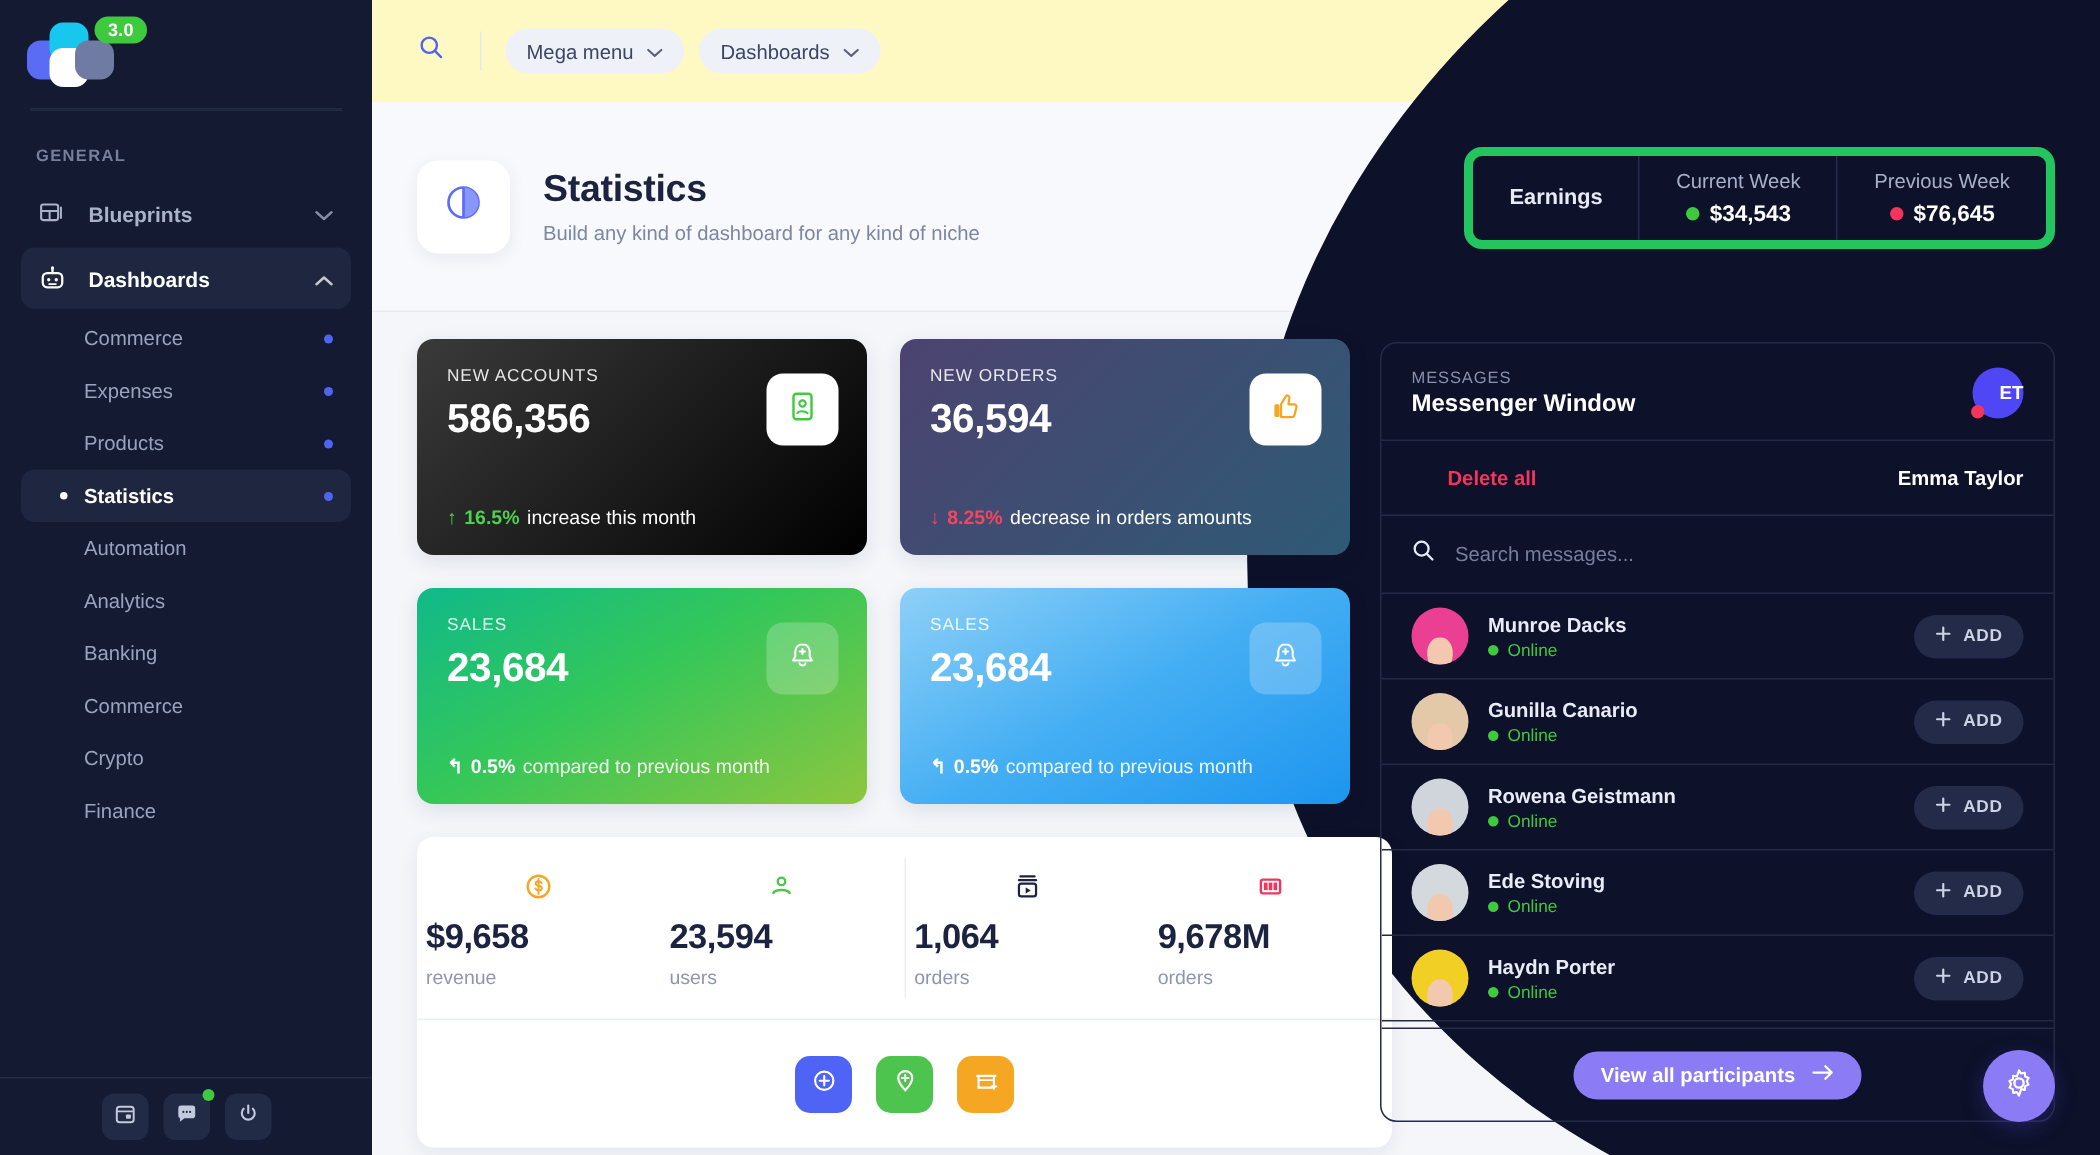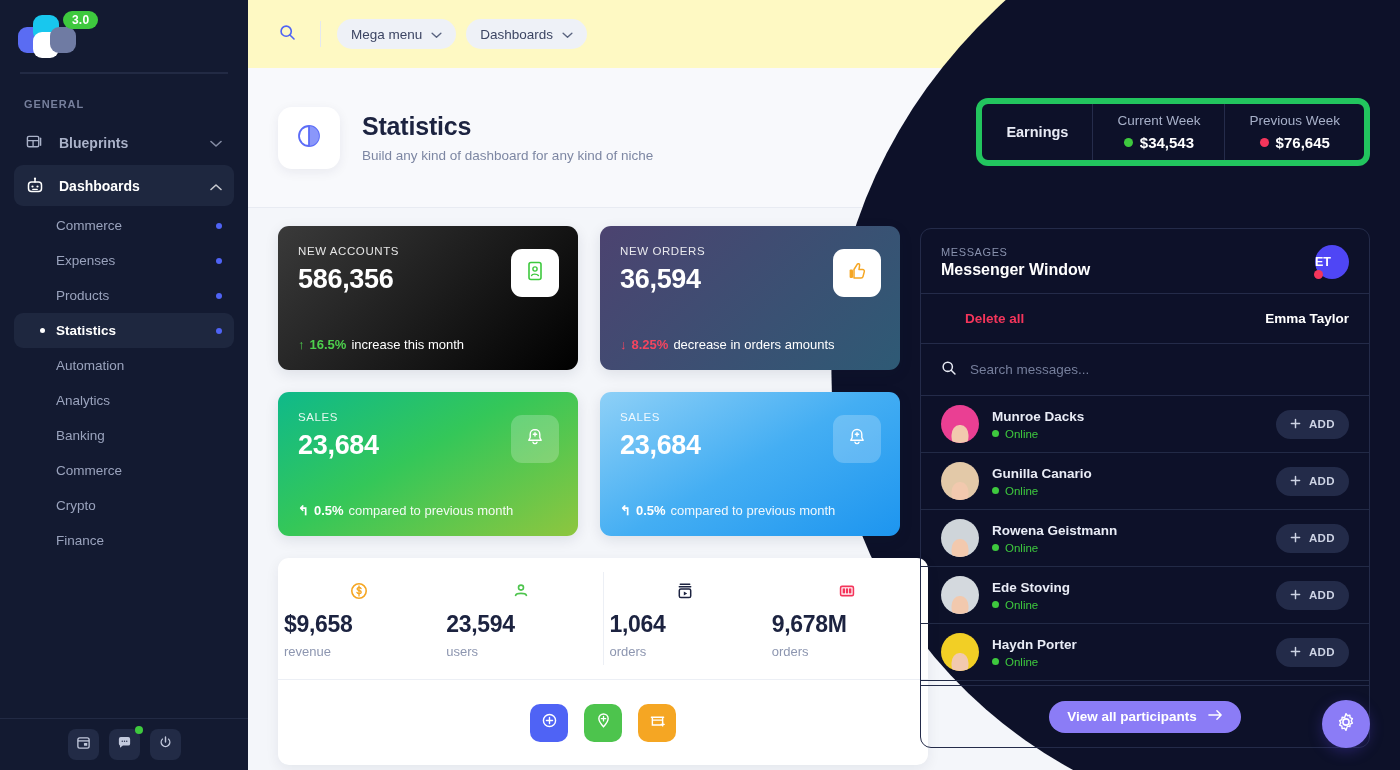--- a/index.html
+++ b/index.html
@@ -229,21 +229,21 @@
     background:transparent; border:1px solid #242b49; border-radius:11px;
     overflow:hidden; display:flex; flex-direction:column;
   }
   .msg-head { padding:16px 20px 14px; display:flex; align-items:center;
     border-bottom:1px solid #242b49; }
   .msg-cap { color:#8891ad; font-size:11px; letter-spacing:.6px; }
   .msg-title { color:#fff; font-size:16px; font-weight:bold; margin-top:3px; }
   .msg-av {
     margin-left:auto; width:34px; height:34px; border-radius:50%;
     background:#4f46f5; color:#fff; font-size:12.5px; font-weight:bold;
-    display:flex; align-items:center; justify-content:flex-start; position:relative;
+    display:flex; align-items:center; justify-content:flex-end; position:relative;
   }
   .msg-av .red {
     position:absolute; left:-1px; bottom:0px; width:9px; height:9px;
     border-radius:50%; background:#f4355b;
   }
   .msg-sub { height:50px; display:flex; align-items:center; padding:0 20px;
     border-bottom:1px solid #242b49; }
   .del-all { color:#f4355b; font-size:13.5px; font-weight:bold; cursor:pointer;margin-left:24px; }
   .sub-name { margin-left:auto; color:#fff; font-size:13.5px; font-weight:bold; }
   .msg-search { height:52px; display:flex; align-items:center; padding:0 20px;

